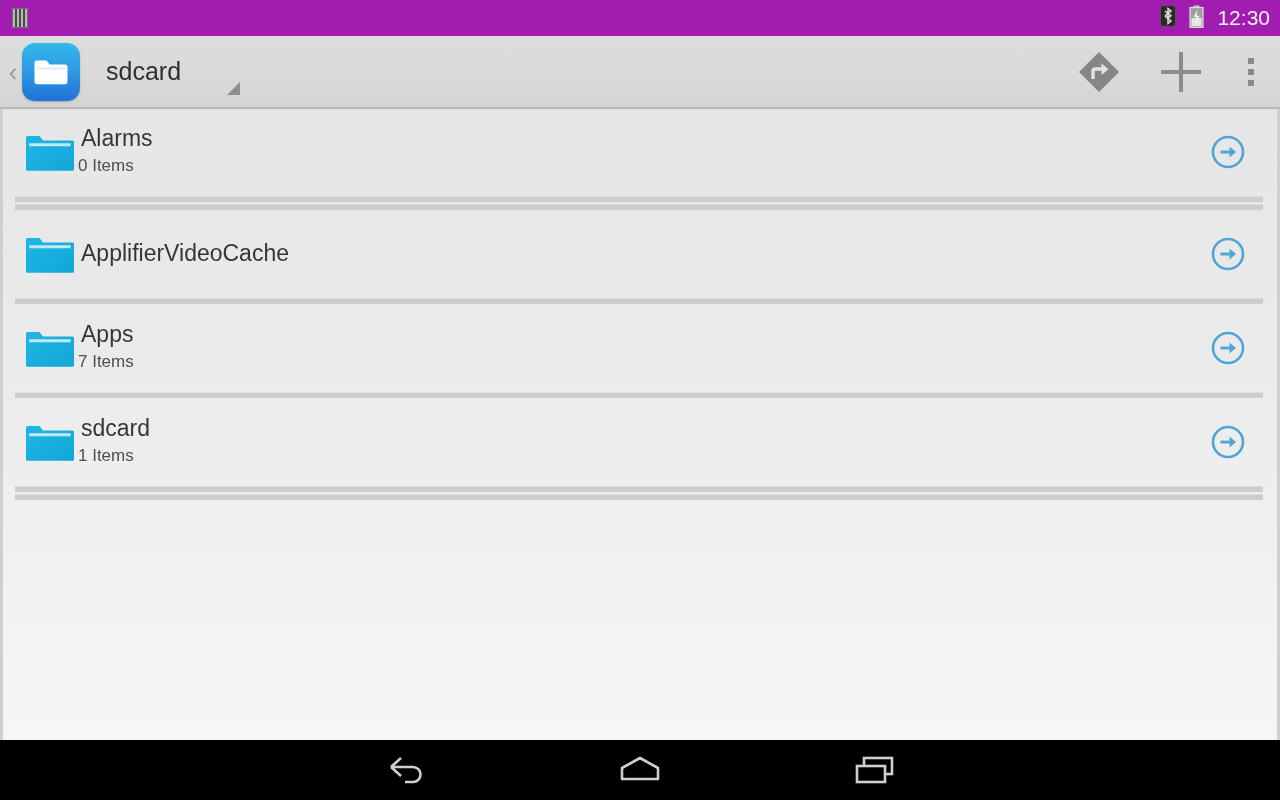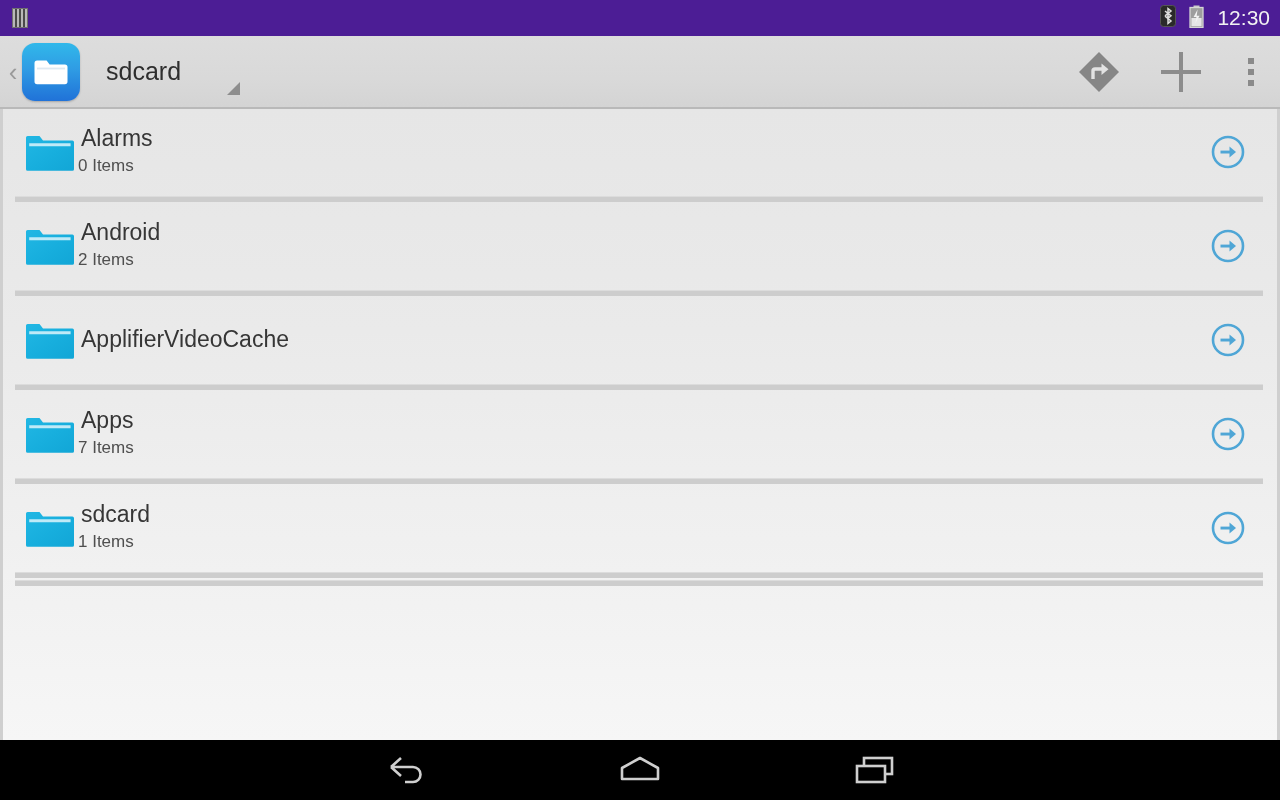--- a/index.html
+++ b/index.html
@@ -21,21 +21,21 @@
     height: 800px;
     background: #000;
   }
 
   
   #status-bar {
     position: absolute;
     left: 0; top: 0;
     width: 1280px;
     height: 36px;
-    background: #4c1d95;
+    background: #a21caf;
     display: flex;
     align-items: center;
   }
   .status-left {
     display: flex;
     align-items: center;
     padding-left: 12px;
   }
   .sim-icon {
     width: 16px;
@@ -317,30 +317,33 @@
           <circle cx="17" cy="17" r="15" fill="none" stroke="#4fa6d6" stroke-width="2.6"></circle>
           <rect x="9.5" y="15.6" width="11" height="2.9" fill="#4fa6d6"></rect>
           <path d="M18.5 11.6 L25 17 L18.5 22.4 Z" fill="#4fa6d6"></path>
         </svg>
       </span>
     </div>
     <div class="divider">
         <i></i>
       </div>
 
+    <div class="divider">
+        <i></i>
+      </div>
+
     <div class="row">
       <span class="folder-icon">
         <svg width="48" height="40" viewBox="0 0 48 40">
           <path d="M0 5.5 A1.6 1.6 0 0 1 1.6 3.9 L13.5 3.9 L17 8.6 L46.4 8.6 A1.6 1.6 0 0 1 48 10.2 L48 37.2 A1.6 1.6 0 0 1 46.4 38.8 L1.6 38.8 A1.6 1.6 0 0 1 0 37.2 Z" fill="url(#fg0)"></path>
           <path d="M3.2 11.2 L44.6 11.2 L44.6 14.2 L3.2 14.2 Z" fill="#bfeaf7"></path>
         </svg>
       </span>
       <span class="row-text">
-        <span class="row-title">Android</span>
-        <span class="row-sub">2 Items</span>
+        <span class="row-title">ApplifierVideoCache</span>
       </span>
       <span class="row-go">
         <svg width="34" height="34" viewBox="0 0 34 34">
           <circle cx="17" cy="17" r="15" fill="none" stroke="#4fa6d6" stroke-width="2.6"></circle>
           <rect x="9.5" y="15.6" width="11" height="2.9" fill="#4fa6d6"></rect>
           <path d="M18.5 11.6 L25 17 L18.5 22.4 Z" fill="#4fa6d6"></path>
         </svg>
       </span>
     </div>
     <div class="divider">
@@ -348,21 +351,22 @@
       </div>
 
     <div class="row">
       <span class="folder-icon">
         <svg width="48" height="40" viewBox="0 0 48 40">
           <path d="M0 5.5 A1.6 1.6 0 0 1 1.6 3.9 L13.5 3.9 L17 8.6 L46.4 8.6 A1.6 1.6 0 0 1 48 10.2 L48 37.2 A1.6 1.6 0 0 1 46.4 38.8 L1.6 38.8 A1.6 1.6 0 0 1 0 37.2 Z" fill="url(#fg0)"></path>
           <path d="M3.2 11.2 L44.6 11.2 L44.6 14.2 L3.2 14.2 Z" fill="#bfeaf7"></path>
         </svg>
       </span>
       <span class="row-text">
-        <span class="row-title">ApplifierVideoCache</span>
+        <span class="row-title">Apps</span>
+        <span class="row-sub">7 Items</span>
       </span>
       <span class="row-go">
         <svg width="34" height="34" viewBox="0 0 34 34">
           <circle cx="17" cy="17" r="15" fill="none" stroke="#4fa6d6" stroke-width="2.6"></circle>
           <rect x="9.5" y="15.6" width="11" height="2.9" fill="#4fa6d6"></rect>
           <path d="M18.5 11.6 L25 17 L18.5 22.4 Z" fill="#4fa6d6"></path>
         </svg>
       </span>
     </div>
     <div class="divider">
@@ -370,58 +374,35 @@
       </div>
 
     <div class="row">
       <span class="folder-icon">
         <svg width="48" height="40" viewBox="0 0 48 40">
           <path d="M0 5.5 A1.6 1.6 0 0 1 1.6 3.9 L13.5 3.9 L17 8.6 L46.4 8.6 A1.6 1.6 0 0 1 48 10.2 L48 37.2 A1.6 1.6 0 0 1 46.4 38.8 L1.6 38.8 A1.6 1.6 0 0 1 0 37.2 Z" fill="url(#fg0)"></path>
           <path d="M3.2 11.2 L44.6 11.2 L44.6 14.2 L3.2 14.2 Z" fill="#bfeaf7"></path>
         </svg>
       </span>
       <span class="row-text">
-        <span class="row-title">Apps</span>
-        <span class="row-sub">7 Items</span>
+        <span class="row-title">sdcard</span>
+        <span class="row-sub">1 Items</span>
       </span>
       <span class="row-go">
         <svg width="34" height="34" viewBox="0 0 34 34">
           <circle cx="17" cy="17" r="15" fill="none" stroke="#4fa6d6" stroke-width="2.6"></circle>
           <rect x="9.5" y="15.6" width="11" height="2.9" fill="#4fa6d6"></rect>
           <path d="M18.5 11.6 L25 17 L18.5 22.4 Z" fill="#4fa6d6"></path>
         </svg>
       </span>
     </div>
     <div class="divider">
         <i></i>
       </div>
 
-    <div class="row">
-      <span class="folder-icon">
-        <svg width="48" height="40" viewBox="0 0 48 40">
-          <path d="M0 5.5 A1.6 1.6 0 0 1 1.6 3.9 L13.5 3.9 L17 8.6 L46.4 8.6 A1.6 1.6 0 0 1 48 10.2 L48 37.2 A1.6 1.6 0 0 1 46.4 38.8 L1.6 38.8 A1.6 1.6 0 0 1 0 37.2 Z" fill="url(#fg0)"></path>
-          <path d="M3.2 11.2 L44.6 11.2 L44.6 14.2 L3.2 14.2 Z" fill="#bfeaf7"></path>
-        </svg>
-      </span>
-      <span class="row-text">
-        <span class="row-title">sdcard</span>
-        <span class="row-sub">1 Items</span>
-      </span>
-      <span class="row-go">
-        <svg width="34" height="34" viewBox="0 0 34 34">
-          <circle cx="17" cy="17" r="15" fill="none" stroke="#4fa6d6" stroke-width="2.6"></circle>
-          <rect x="9.5" y="15.6" width="11" height="2.9" fill="#4fa6d6"></rect>
-          <path d="M18.5 11.6 L25 17 L18.5 22.4 Z" fill="#4fa6d6"></path>
-        </svg>
-      </span>
-    </div>
-    <div class="divider">
-        <i></i>
-      </div>
-
     <div class="divider">
         <i></i>
       </div>
 
   </div>
 
   <div id="nav-bar">
 
     <div class="nav-btn">
       <svg width="44" height="34" viewBox="0 0 44 34">

